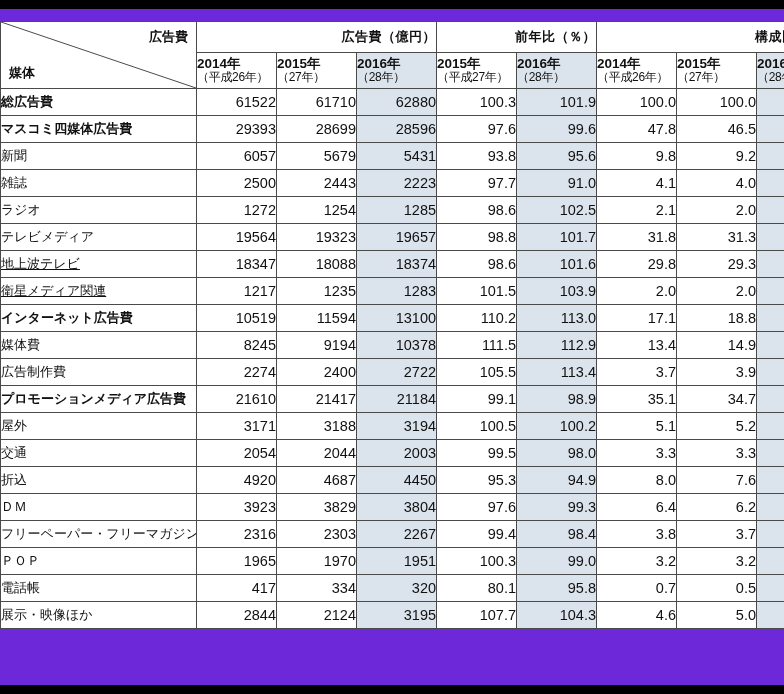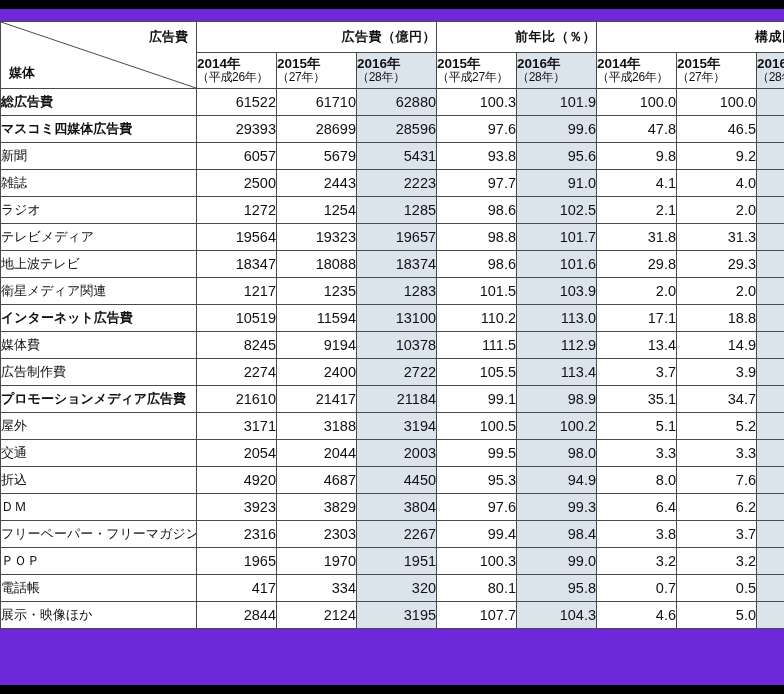--- a/index.html
+++ b/index.html
@@ -101,21 +101,21 @@
   td.num {
     text-align: right;
     padding: 0 7px 0 0;
     font-size: 14.5px;
     height: 26px;
     white-space: nowrap;
   }
   .lvl0 { font-weight: bold; padding-left: 6px; }
   .lvl1 { padding-left: 22px; }
   .lvl2 { padding-left: 46px; }
-  .lvl3 { padding-left: 70px; }
+  .lvl3 { padding-left: 70px; text-decoration: underline; }
   .thickline td { border-top: 2px solid #333333; }
   .smalllabel { font-size: 11px; }
 </style>
 </head>
 <body>
 
 <div id="page">
   <table class="adtable">
     <colgroup>
       <col class="c-label">

